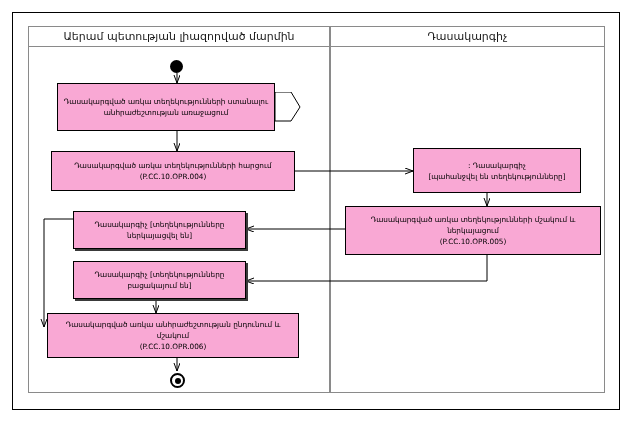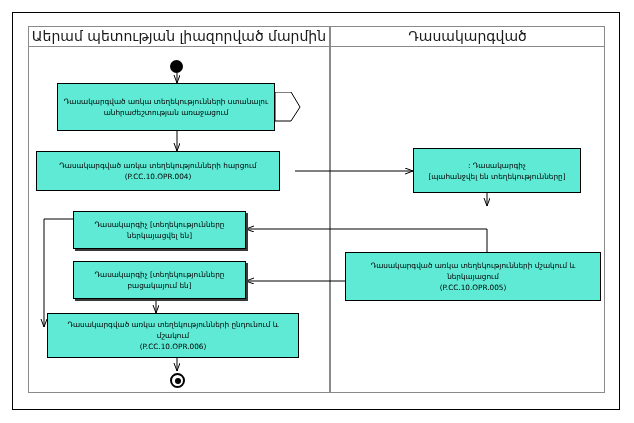--- a/index.html
+++ b/index.html
@@ -54,42 +54,42 @@
   .lane-right {
     left: 302px;
     width: 275px;
   }
   .lane-header {
     position: absolute;
     top: 0;
     height: 21px;
     line-height: 21px;
     text-align: center;
-    font-size: 14px;
+    font-size: 11px;
     color: #1a1a1a;
     border-bottom: 1px solid #8a8a8a;
     box-sizing: border-box;
     white-space: nowrap;
     overflow: hidden;
   }
   .lane-header-left {
     left: 0;
     width: 302px;
   }
   .lane-header-right {
     left: 302px;
     width: 275px;
   }
 
   
   .node {
     position: absolute;
     box-sizing: border-box;
     border: 1px solid #000000;
-    background: #5eead4;
+    background: #f9a8d4;
     display: flex;
     align-items: center;
     justify-content: center;
     text-align: center;
     font-size: 7.3px;
     line-height: 11px;
     color: #000000;
     padding: 2px 5px;
   }
   .node .txt {
@@ -144,21 +144,21 @@
 <body>
 
 <div id="canvas">
 
   <div class="frame"></div>
 
   <div class="swimlane-area">
     <div class="lane lane-left"></div>
     <div class="lane lane-right"></div>
     <div class="lane-header lane-header-left">Աերամ պետության լիազորված մարմին</div>
-    <div class="lane-header lane-header-right">Դասակարգված</div>
+    <div class="lane-header lane-header-right">Դասակարգիչ</div>
   </div>
 
   <svg class="edges" viewBox="0 0 634 423">
     <defs>
       <marker id="ah" markerWidth="9" markerHeight="9" refX="8" refY="3" orient="auto" markerUnits="strokeWidth">
         <path d="M0,0 L8,3 L0,6" fill="none" stroke="#000000" stroke-width="1"></path>
       </marker>
     </defs>
     <g stroke="#000000" stroke-width="1" fill="none">
 
@@ -186,45 +186,45 @@
 
   <div class="node" style="left:57px; top:83px; width:218px; height:48px;">
     <span class="txt">Դասակարգված առկա տեղեկությունների ստանալու
 անհրաժեշտության առաջացում</span>
   </div>
 
   <svg class="sig" style="left:275px; top:92px;" width="26" height="30">
     <path d="M0,0 L16,0 L25,15 L16,29 L0,29 Z" fill="#ffffff" stroke="#000000" stroke-width="1"></path>
   </svg>
 
-  <div class="node" style="left:36px; top:151px; width:244px; height:40px;">
+  <div class="node" style="left:51px; top:151px; width:244px; height:40px;">
     <span class="txt">Դասակարգված առկա տեղեկությունների հարցում
 (P.CC.10.OPR.004)</span>
   </div>
 
   <div class="node" style="left:413px; top:148px; width:168px; height:45px;">
     <span class="txt">: Դասակարգիչ
 [պահանջվել են տեղեկությունները]</span>
   </div>
 
-  <div class="node" style="left:345px; top:206px; width:256px; height:49px;margin-top:46px;">
+  <div class="node" style="left:345px; top:206px; width:256px; height:49px;">
     <span class="txt">Դասակարգված առկա տեղեկությունների մշակում և ներկայացում
 (P.CC.10.OPR.005)</span>
   </div>
 
   <div class="node shadow" style="left:73px; top:211px; width:173px; height:38px;">
     <span class="txt">Դասակարգիչ [տեղեկությունները
 ներկայացվել են]</span>
   </div>
 
   <div class="node shadow" style="left:73px; top:261px; width:173px; height:38px;">
     <span class="txt">Դասակարգիչ [տեղեկությունները
 բացակայում են]</span>
   </div>
 
   <div class="node" style="left:47px; top:313px; width:252px; height:45px;">
-    <span class="txt">Դասակարգված առկա տեղեկությունների ընդունում և մշակում
+    <span class="txt">Դասակարգված առկա անհրաժեշտության ընդունում և մշակում
 (P.CC.10.OPR.006)</span>
   </div>
 
   <div class="end-node" style="left:170px; top:373px;"></div>
 
 </div>
 
 </body></html>

